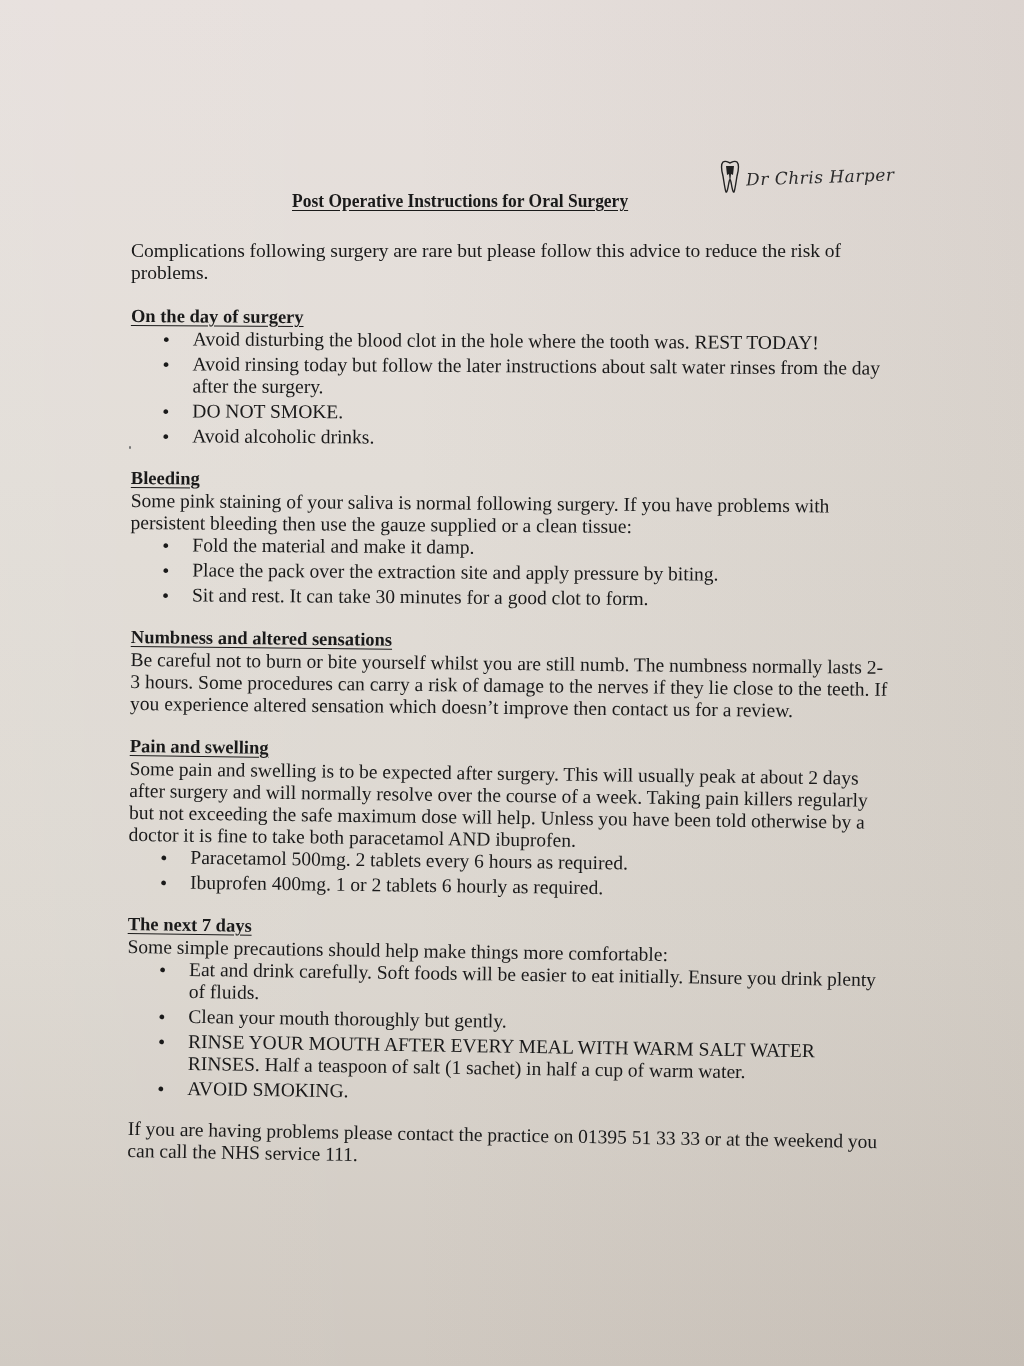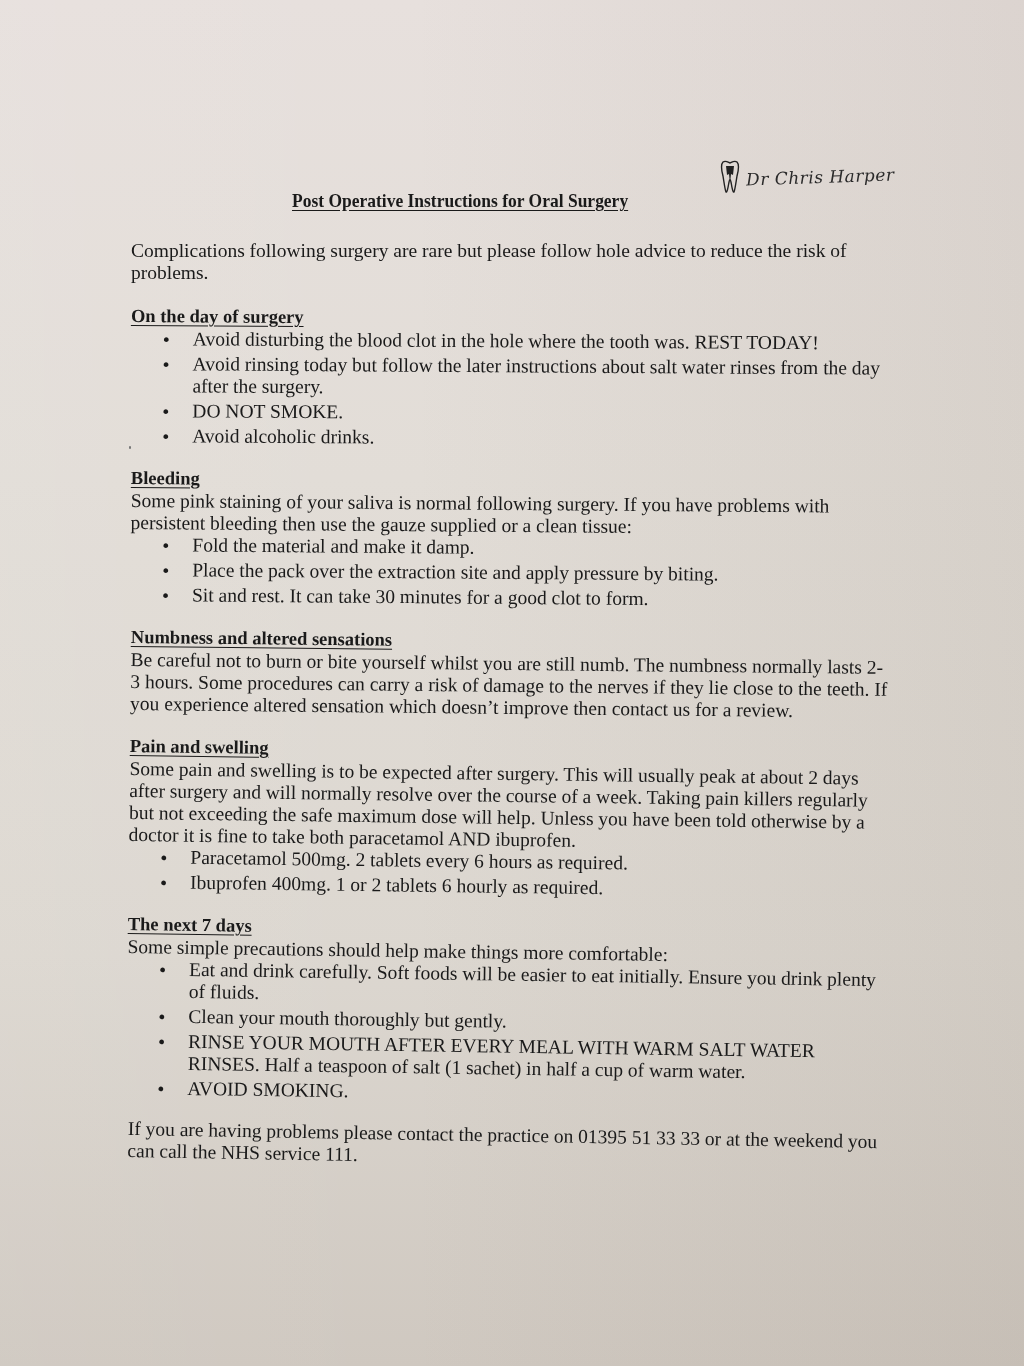--- a/index.html
+++ b/index.html
@@ -114,21 +114,21 @@
       <path d="M3 2 C6 0, 9 3, 10 3 C11 3, 14 0, 17 2 C20 5, 18 12, 17 16 C16 22, 15 30, 14 32 C13 33, 12 28, 11 22 C10.5 19, 9.5 19, 9 22 C8 28, 7 33, 6 32 C5 30, 4 22, 3 16 C2 12, 0 5, 3 2 Z" fill="none" stroke="#222" stroke-width="1.4"></path>
       <path d="M6 6 L14 6 L13 15 L11 14 L10 24 L9 14 L7 15 Z" fill="#222"></path>
     </svg>
   </span>
   <span class="logo-text">Dr Chris Harper</span>
 </div>
 
 <h1 class="title">Post Operative Instructions for Oral Surgery</h1>
 
 <div class="content">
-  <p class="intro">Complications following surgery are rare but please follow hole advice to reduce the risk of problems.</p>
+  <p class="intro">Complications following surgery are rare but please follow this advice to reduce the risk of problems.</p>
 
   <div class="section s-day">
     <h2>On the day of surgery</h2>
     <ul>
       <li>Avoid disturbing the blood clot in the hole where the tooth was. REST TODAY!</li>
       <li>Avoid rinsing today but follow the later instructions about salt water rinses from the day after the surgery.</li>
       <li>DO NOT SMOKE.</li>
       <li>Avoid alcoholic drinks.</li>
     </ul>
   </div>

